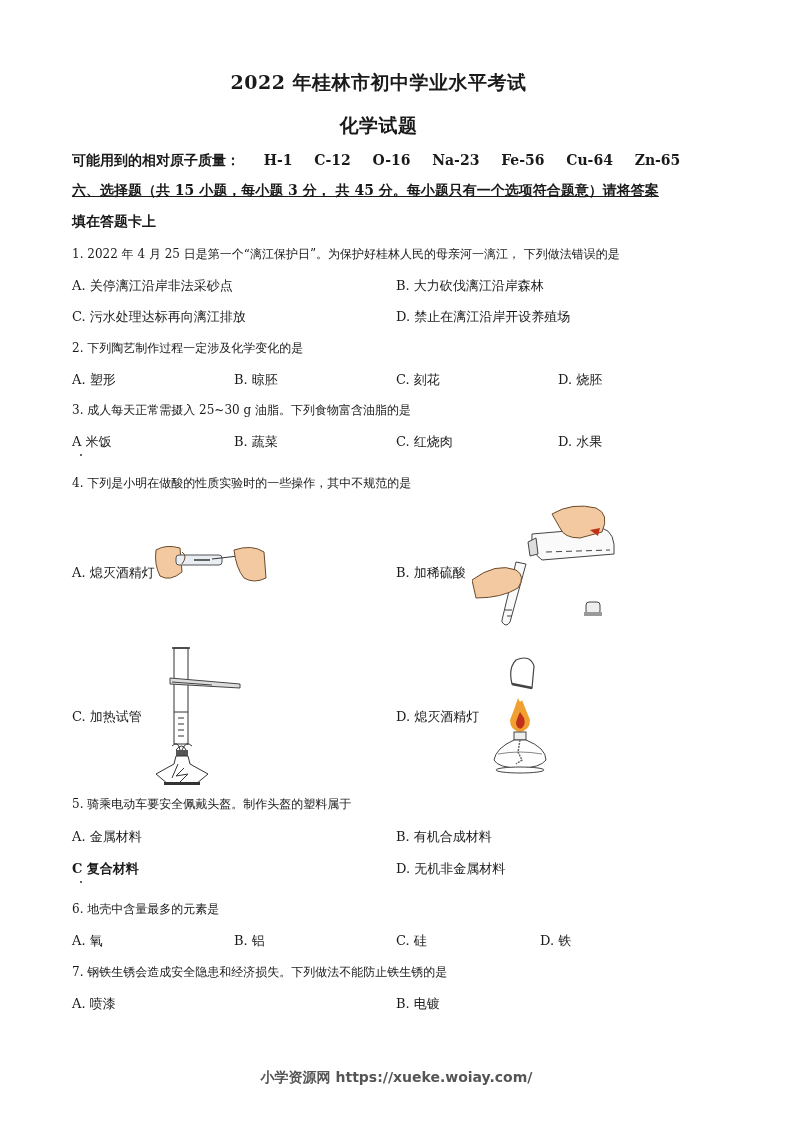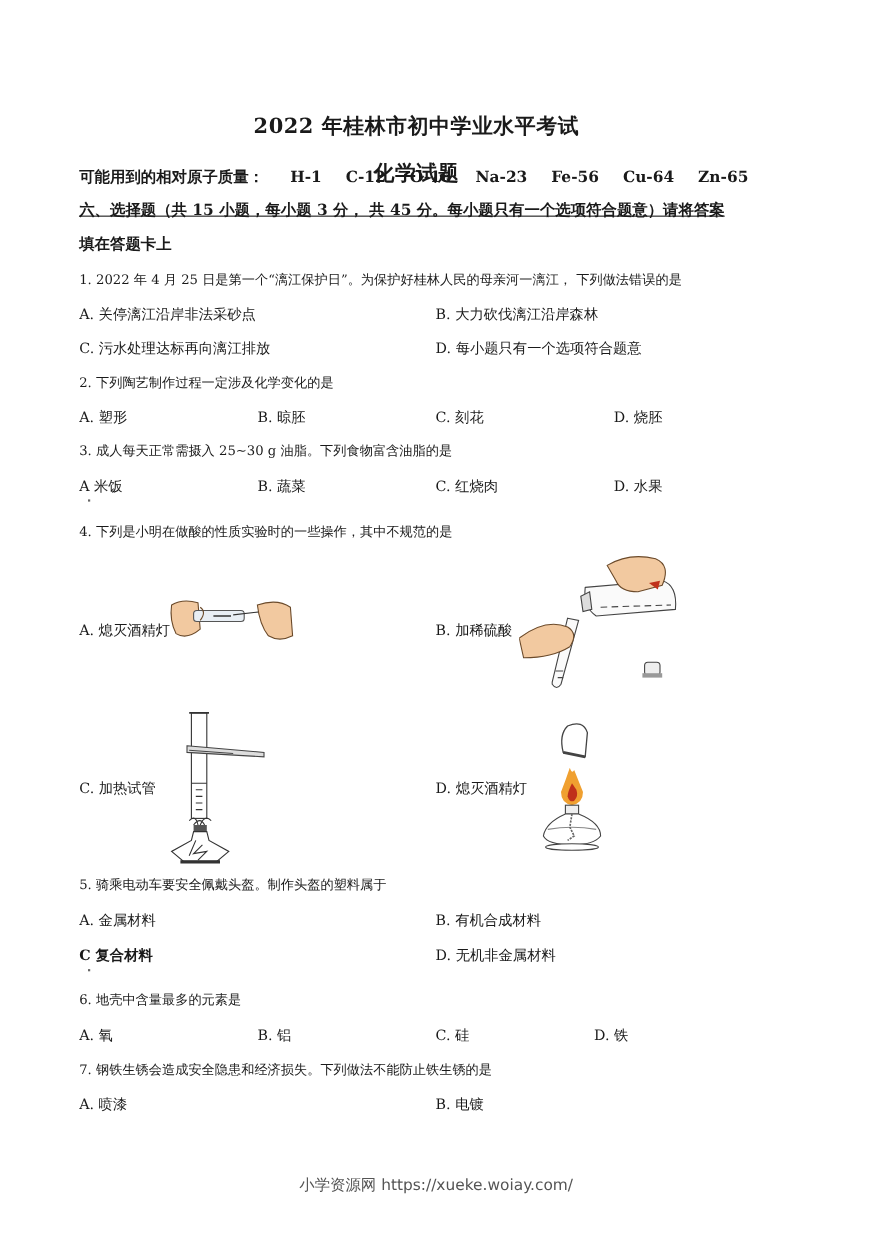--- a/index.html
+++ b/index.html
@@ -2,21 +2,21 @@
 <html><head>
 <meta charset="utf-8">
 <style>
   html, body { margin: 0; padding: 0; background: #ffffff; }
   body {
     width: 793px; height: 1122px; position: relative; overflow: hidden;
     font-family: "DejaVu Serif", "Liberation Serif", serif;
     color: #1a1a1a;
   }
   .abs { position: absolute; white-space: nowrap; }
-  .title { left: 0; width: 757px; text-align: center; font-weight: bold; font-size: 19px; letter-spacing: 0.5px; margin-top: 32px; }
+  .title { left: 0; width: 757px; text-align: center; font-weight: bold; font-size: 19px; letter-spacing: 0.5px; }
   .bold { font-weight: bold; font-size: 14px; }
   .q { font-size: 12px; }
   .opt { font-size: 13px; }
   .footer { left: 0; width: 793px; text-align: center; font-family: "DejaVu Sans", "Liberation Sans", sans-serif; font-size: 14px; color: #555; }
   .dot { width: 2px; height: 2px; background: #666; }
   svg { position: absolute; }
 </style>
 </head>
 <body>
 
@@ -41,21 +41,21 @@
   <span>Zn-65</span>
 </div>
 
 <div class="abs bold" style="left:72px; top:182px;text-decoration:underline;">六、选择题（共 15 小题，每小题 3 分， 共 45 分。每小题只有一个选项符合题意）请将答案</div>
 <div class="abs bold" style="left:72px; top:213px;">填在答题卡上</div>
 
 <div class="abs q" style="left:72px; top:246px;">1. 2022 年 4 月 25 日是第一个“漓江保护日”。为保护好桂林人民的母亲河一漓江， 下列做法错误的是</div>
 <div class="abs opt" style="left:72px; top:277px;">A.  关停漓江沿岸非法采砂点</div>
 <div class="abs opt" style="left:396px; top:277px;">B.  大力砍伐漓江沿岸森林</div>
 <div class="abs opt" style="left:72px; top:308px;">C.  污水处理达标再向漓江排放</div>
-<div class="abs opt" style="left:396px; top:308px;">D.  每小题只有一个选项符合题意</div>
+<div class="abs opt" style="left:396px; top:308px;">D.  禁止在漓江沿岸开设养殖场</div>
 
 <div class="abs q" style="left:72px; top:340px;">2. 下列陶艺制作过程一定涉及化学变化的是</div>
 <div class="abs opt" style="left:72px; top:371px;">A.  塑形</div>
 <div class="abs opt" style="left:234px; top:371px;">B.  晾胚</div>
 <div class="abs opt" style="left:396px; top:371px;">C.  刻花</div>
 <div class="abs opt" style="left:558px; top:371px;">D.  烧胚</div>
 
 <div class="abs q" style="left:72px; top:402px;">3. 成人每天正常需摄入 25~30 g 油脂。下列食物富含油脂的是</div>
 <div class="abs opt" style="left:72px; top:433px;">A  米饭</div>
 <div class="abs opt" style="left:234px; top:433px;">B.  蔬菜</div>
@@ -135,13 +135,13 @@
 <div class="abs q" style="left:72px; top:901px;">6. 地壳中含量最多的元素是</div>
 <div class="abs opt" style="left:72px; top:932px;">A.  氧</div>
 <div class="abs opt" style="left:234px; top:932px;">B.  铝</div>
 <div class="abs opt" style="left:396px; top:932px;">C.  硅</div>
 <div class="abs opt" style="left:540px; top:932px;">D.  铁</div>
 
 <div class="abs q" style="left:72px; top:964px;">7. 钢铁生锈会造成安全隐患和经济损失。下列做法不能防止铁生锈的是</div>
 <div class="abs opt" style="left:72px; top:995px;">A.  喷漆</div>
 <div class="abs opt" style="left:396px; top:995px;">B.  电镀</div>
 
-<div class="abs footer" style="top:1069px;">小学资源网 https://xueke.woiay.com/</div>
+<div class="abs footer" style="top:1069px;font-weight:bold;">小学资源网 https://xueke.woiay.com/</div>
 
 </body></html>

